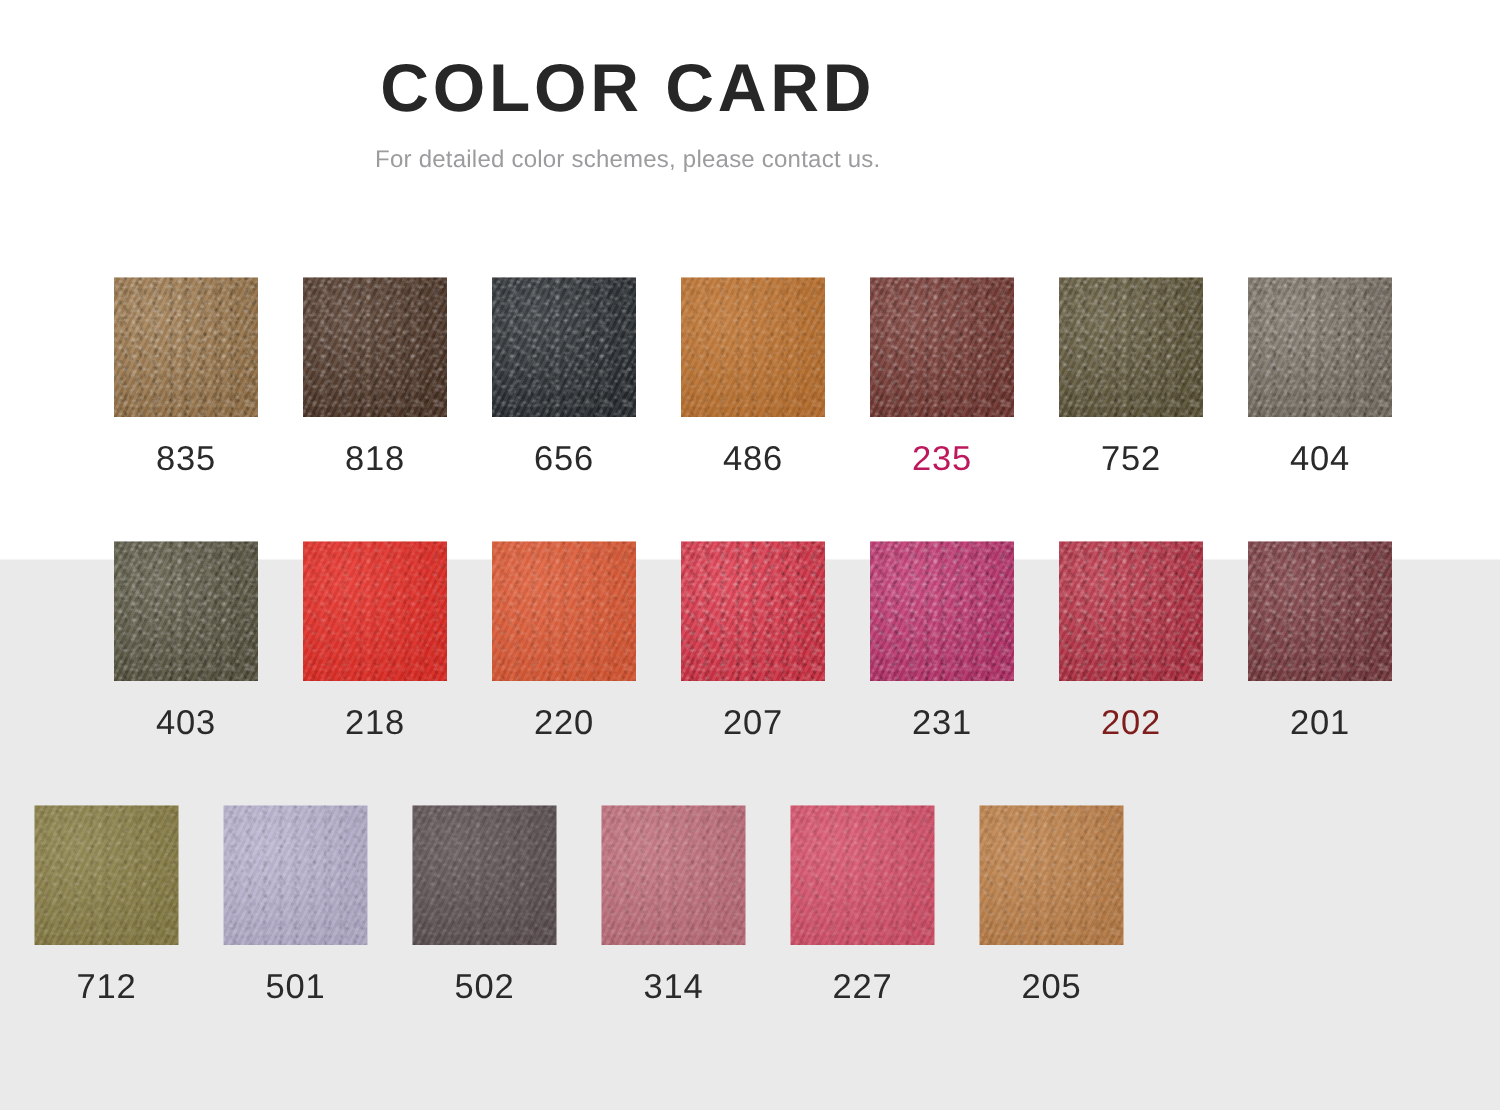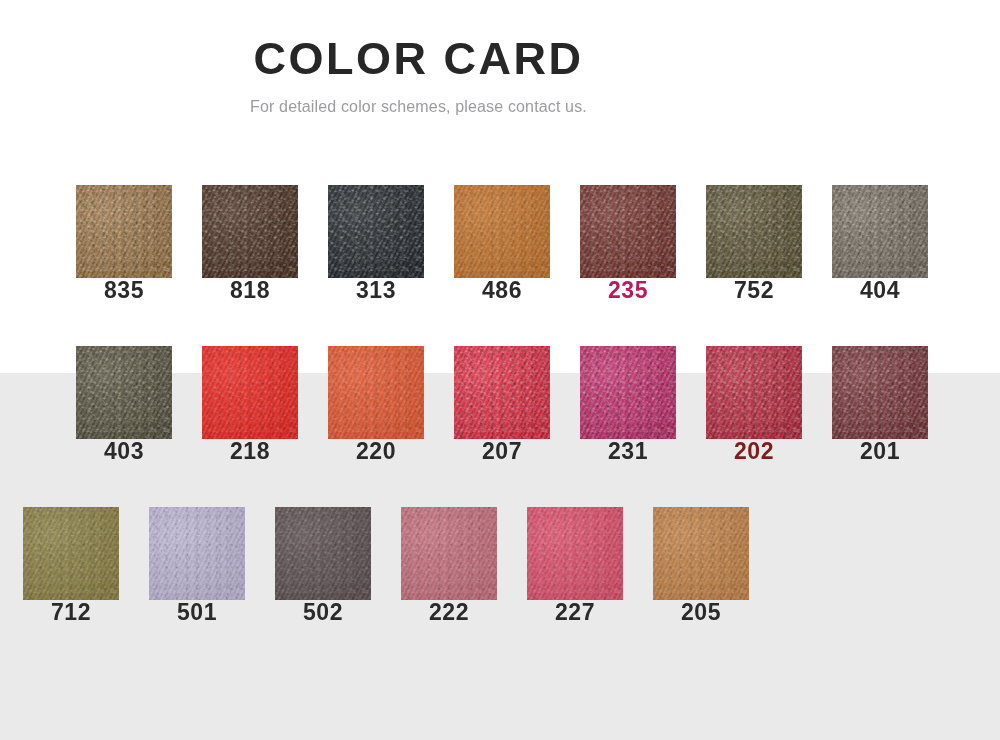--- a/index.html
+++ b/index.html
@@ -136,23 +136,23 @@
   .swatch.fine::before { opacity: 0.55; }
   .swatch.fine::after {
     background-image:
       repeating-linear-gradient(117deg, rgba(255,255,255,0.05) 0 2px, rgba(0,0,0,0.04) 2px 4px),
       radial-gradient(ellipse at 30% 28%, rgba(255,255,255,0.10), rgba(0,0,0,0.07) 80%);
   }
   
   .swatch.coarse::before { opacity: 1; }
 
   .label {
-    margin-top: 1px;
+    margin-top: 16px;
     font-size: 23px;
-    font-weight: 700;
+    font-weight: 400;
     color: #2a2a2a;
     letter-spacing: 0.5px;
     line-height: 1;
     text-align: center;
   }
 </style>
 </head>
 <body>
 
 <div id="page" style="background: rgb(255, 255, 255);">
@@ -169,21 +169,21 @@
         <div class="cell">
           <div class="swatch coarse" style="background-color: rgb(159, 122, 77);"></div>
           <div class="label" style="color: rgb(42, 42, 42);">835</div>
         </div>
         <div class="cell">
           <div class="swatch coarse" style="background-color: rgb(83, 57, 42);"></div>
           <div class="label" style="color: rgb(42, 42, 42);">818</div>
         </div>
         <div class="cell">
           <div class="swatch coarse" style="background-color: rgb(43, 48, 52);"></div>
-          <div class="label" style="color: rgb(42, 42, 42);">313</div>
+          <div class="label" style="color: rgb(42, 42, 42);">656</div>
         </div>
         <div class="cell">
           <div class="swatch fine" style="background-color: rgb(192, 116, 48);"></div>
           <div class="label" style="color: rgb(42, 42, 42);">486</div>
         </div>
         <div class="cell">
           <div class="swatch coarse" style="background-color: rgb(122, 58, 52);"></div>
           <div class="label" style="color: #be185d;">235</div>
         </div>
         <div class="cell">
@@ -233,21 +233,21 @@
         <div class="cell">
           <div class="swatch fine" style="background-color: rgb(186, 179, 209);"></div>
           <div class="label" style="color: rgb(42, 42, 42);">501</div>
         </div>
         <div class="cell">
           <div class="swatch fine" style="background-color: rgb(95, 82, 85);"></div>
           <div class="label" style="color: rgb(42, 42, 42);">502</div>
         </div>
         <div class="cell">
           <div class="swatch fine" style="background-color: rgb(194, 112, 126);"></div>
-          <div class="label" style="color: rgb(42, 42, 42);">222</div>
+          <div class="label" style="color: rgb(42, 42, 42);">314</div>
         </div>
         <div class="cell">
           <div class="swatch fine" style="background-color: rgb(217, 82, 108);"></div>
           <div class="label" style="color: rgb(42, 42, 42);">227</div>
         </div>
         <div class="cell">
           <div class="swatch fine" style="background-color: rgb(192, 130, 74);"></div>
           <div class="label" style="color: rgb(42, 42, 42);">205</div>
         </div>
       </div>

